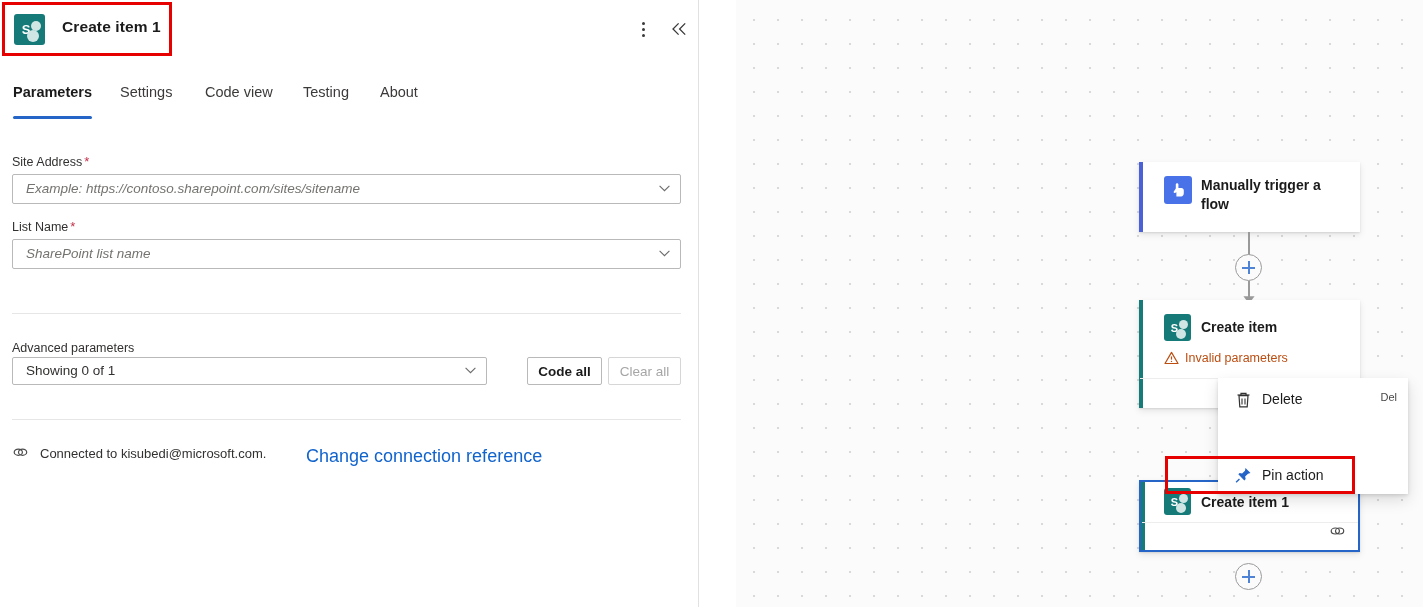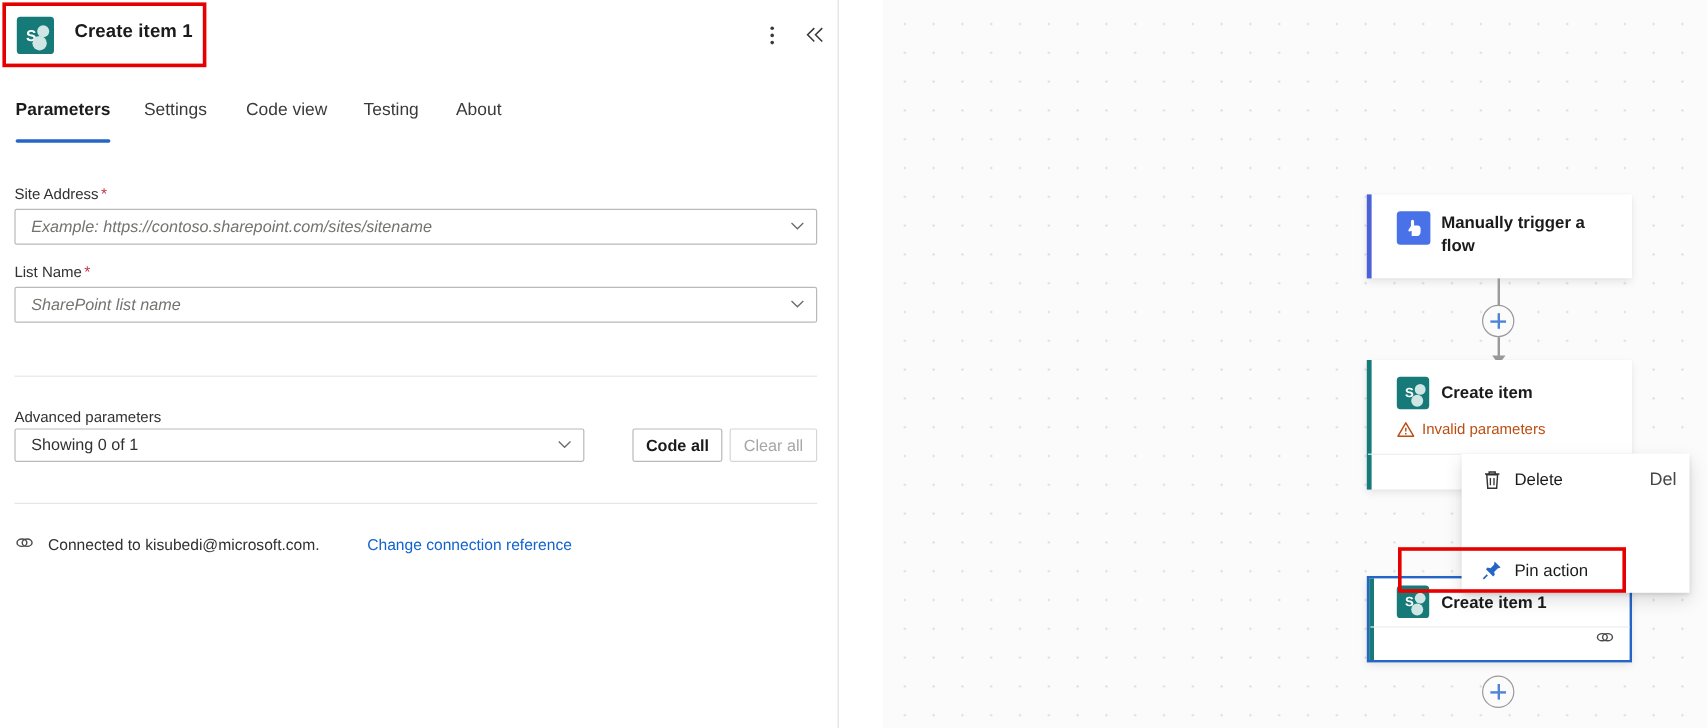--- a/index.html
+++ b/index.html
@@ -112,21 +112,21 @@
     font-size: 13.5px; color: #1b1b1b; font-weight: bold;
   }
   .sm-btn.disabled { color: #a6a6a6; font-weight: normal; border-color: #d6d6d6; }
   .conn-row { position: absolute; left: 12px; top: 444px; height: 20px; }
   .conn-text {
     position: absolute; left: 28px; top: 2px;
     font-size: 13px; color: #323130; white-space: nowrap;
   }
   .conn-link {
     position: absolute; left: 294px; top: 2px;
-    font-size: 13px; color: #1264cd; white-space: nowrap;
+    font-size: 18px; color: #1264cd; white-space: nowrap;
   }
 
   
   .canvas {
     position: absolute; left: 736px; top: 0;
     width: 723px; height: 607px;
     background-color: #fbfbfb;
     background-image:
       radial-gradient(circle, #d9d9d9 0.8px, transparent 0.9px);
     background-size: 24px 24px;
@@ -182,21 +182,21 @@
   }
   .ctx-item {
     position: absolute; left: 0; width: 190px; height: 38px;
   }
   .ctx-label {
     position: absolute; left: 44px; top: 10px;
     font-size: 14px; color: #1b1b1b; white-space: nowrap;
   }
   .ctx-key {
     position: absolute; right: 11px; top: 10px;
-    font-size: 15px; color: #474747; white-space: nowrap;
+    font-size: 11px; color: #474747; white-space: nowrap;
   }
   .ctx-ico { position: absolute; left: 17px; top: 10px; width: 17px; height: 18px; }
 
   .hl-box {
     position: absolute;
     border: 3px solid #e60000;
     box-sizing: border-box;
     pointer-events: none;
   }
 </style>

